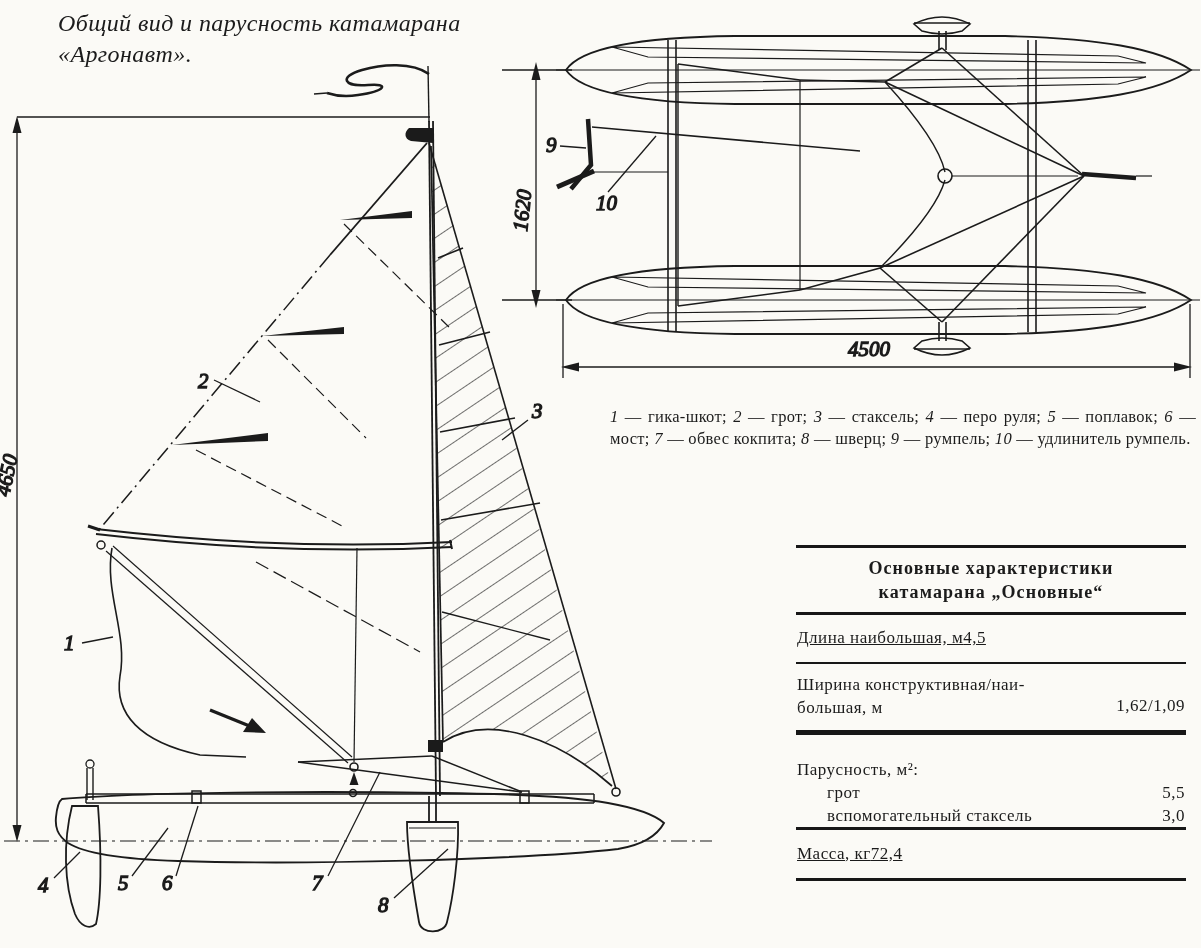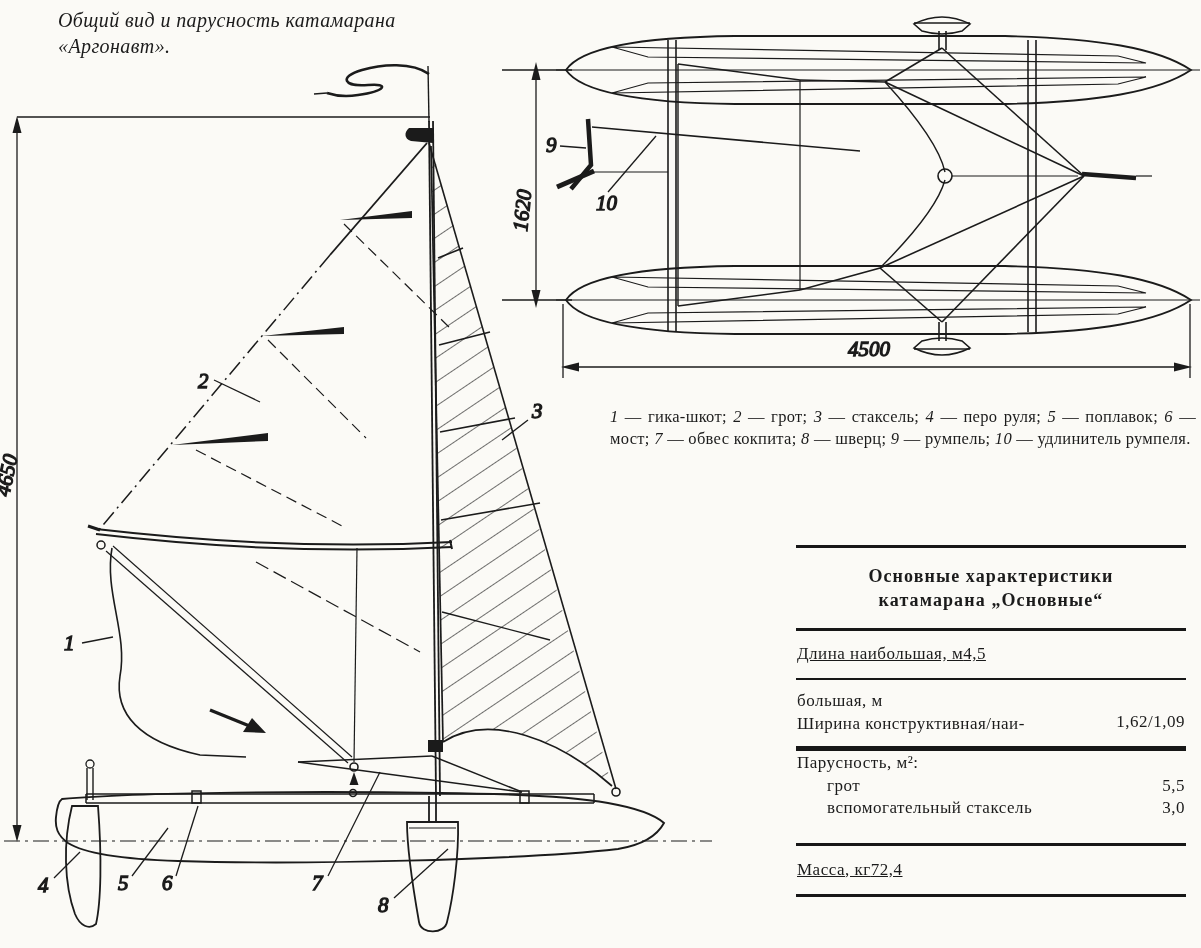--- a/index.html
+++ b/index.html
@@ -3,46 +3,46 @@
 <meta charset="utf-8">
 <style>
   html,body{margin:0;padding:0;}
   body{
     width:1201px;height:948px;position:relative;overflow:hidden;
     background:#fbfaf6;color:#1b1b1b;
     font-family:"Liberation Serif", serif;
   }
   .caption{
     position:absolute;left:58px;top:8px;width:412px;
-    font-style:italic;font-size:20px;line-height:1.28;letter-spacing:.4px;
+    font-style:italic;font-size:24px;line-height:1.28;letter-spacing:.4px;
   }
   svg text{fill:#1b1b1b;}
   .callout{font:italic 21px "Liberation Serif", serif;}
   .dim{font:italic 21px "Liberation Serif", serif;}
   .legend{
     position:absolute;left:610px;top:406px;width:586px;
     font-size:16.5px;line-height:1.35;letter-spacing:.3px;text-align:justify;
   }
   .legend i{font-style:italic;}
   .spec-table{
     position:absolute;left:796px;top:545px;width:390px;
     font-size:17px;letter-spacing:.5px;
   }
   .t-rule{height:3px;background:#171717;}
   .t-rule.thin{height:2.5px;}
   .t-head{
-    height:80px;display:flex;flex-direction:column;justify-content:center;
+    height:64px;display:flex;flex-direction:column;justify-content:center;
     text-align:center;font-weight:bold;font-size:18px;letter-spacing:1.1px;line-height:1.35;
   }
   .t-row{display:flex;justify-content:flex-start;align-items:center;height:47px;padding:0 1px;text-decoration:underline;}
   .t-row .val{white-space:nowrap;}
   .t-row2{display:flex;justify-content:space-between;height:66px;padding:0 1px;}
   .t-row2 .lbl{display:flex;flex-direction:column;justify-content:center;line-height:1.35;}
   .t-row2 .val{align-self:center;margin-top:18px;white-space:nowrap;}
-  .t-group{height:92px;display:flex;flex-direction:column;justify-content:flex-start;padding:0 1px;}
+  .t-group{height:92px;display:flex;flex-direction:column;justify-content:flex-end;padding:0 1px;}
   .t-subrow{display:flex;justify-content:space-between;padding-left:30px;line-height:1.32;}
   .t-group .g-label{line-height:1.4;}
 </style>
 </head>
 <body>
 
 <div class="caption">Общий вид и парусность катамарана «Аргонавт».</div>
 
 <svg width="1201" height="948" viewBox="0 0 1201 948" style="position:absolute;left:0;top:0" stroke="#1b1b1b" fill="none" stroke-width="1.6">
 
@@ -267,40 +267,40 @@
 
     <g stroke-width="1.3">
       <line x1="560" y1="146" x2="586" y2="148"></line>
       <line x1="608" y1="192" x2="656" y2="136"></line>
       <text class="callout" x="546" y="152">9</text>
       <text class="callout" x="596" y="210">10</text>
     </g>
   </g>
 </svg>
 
-<div class="legend" id="legend-box"><i>1</i><span> — гика-шкот;  </span><i>2</i><span> — грот;  </span><i>3</i><span> — стаксель;  </span><i>4</i><span> — перо руля;  </span><i>5</i><span> — поплавок;  </span><i>6</i><span> — мост;  </span><i>7</i><span> — обвес кокпита;  </span><i>8</i><span> — шверц;  </span><i>9</i><span> — румпель;  </span><i>10</i><span> — удлинитель румпеля.</span></div>
+<div class="legend" id="legend-box"><i>1</i><span> — гика-шкот;  </span><i>2</i><span> — грот;  </span><i>3</i><span> — стаксель;  </span><i>4</i><span> — перо руля;  </span><i>5</i><span> — поплавок;  </span><i>6</i><span> — мост;  </span><i>7</i><span> — обвес кокпита;  </span><i>8</i><span> — шверц;  </span><i>9</i><span> — румпель;  </span><i>10</i><span> — удлинитель румпель.</span></div>
 
 <div class="spec-table">
   <div class="t-rule"></div>
   <div class="t-head">
     <div>Основные характеристики</div>
     <div>катамарана „Основные“</div>
   </div>
   <div class="t-rule thin"></div>
 
   <div class="t-row">
     <span>Длина наибольшая, м</span>
     <span class="val">4,5</span>
   </div>
   <div class="t-rule thin"></div>
 
   <div class="t-row2">
     <span class="lbl">
+      <span>Ширина конструктивная/наи-</span>
       <span>большая, м</span>
-      <span>Ширина конструктивная/наи-</span>
     </span>
     <span class="val">1,62/1,09</span>
   </div>
   <div class="t-rule thin"></div>
 
   <div class="t-rule thin"></div>
 
   <div class="t-group">
     <div class="g-label">Парусность, м²:</div>
     <div class="t-subrow">

